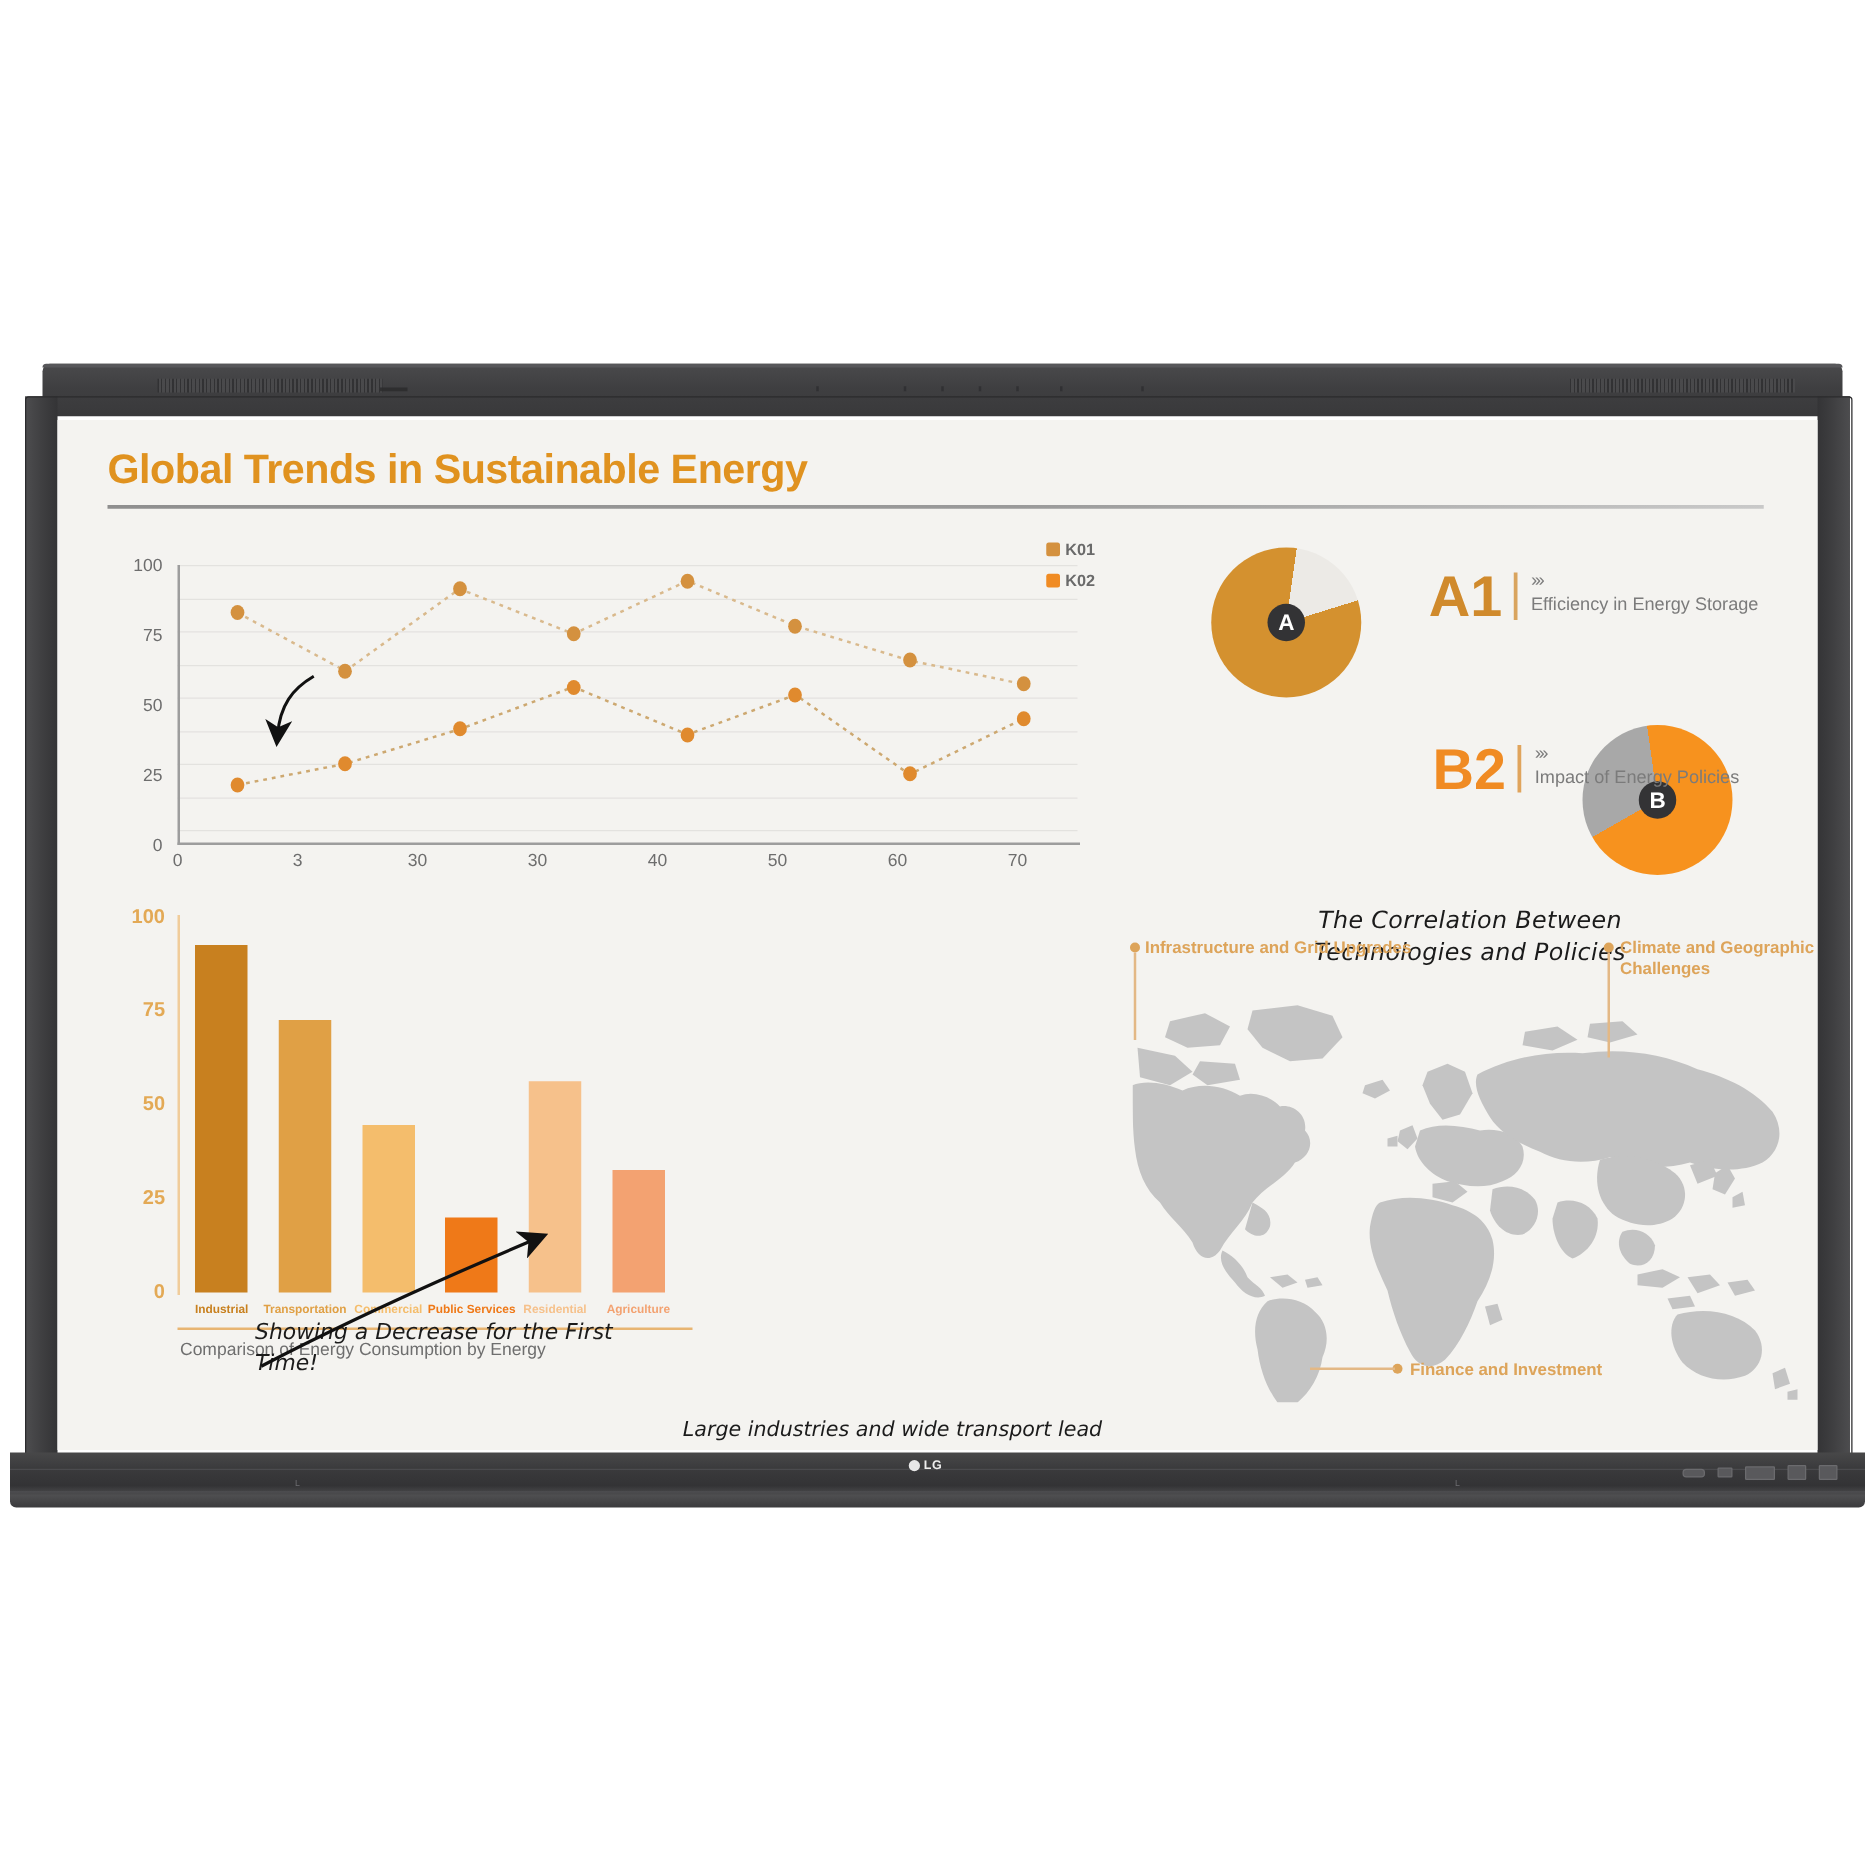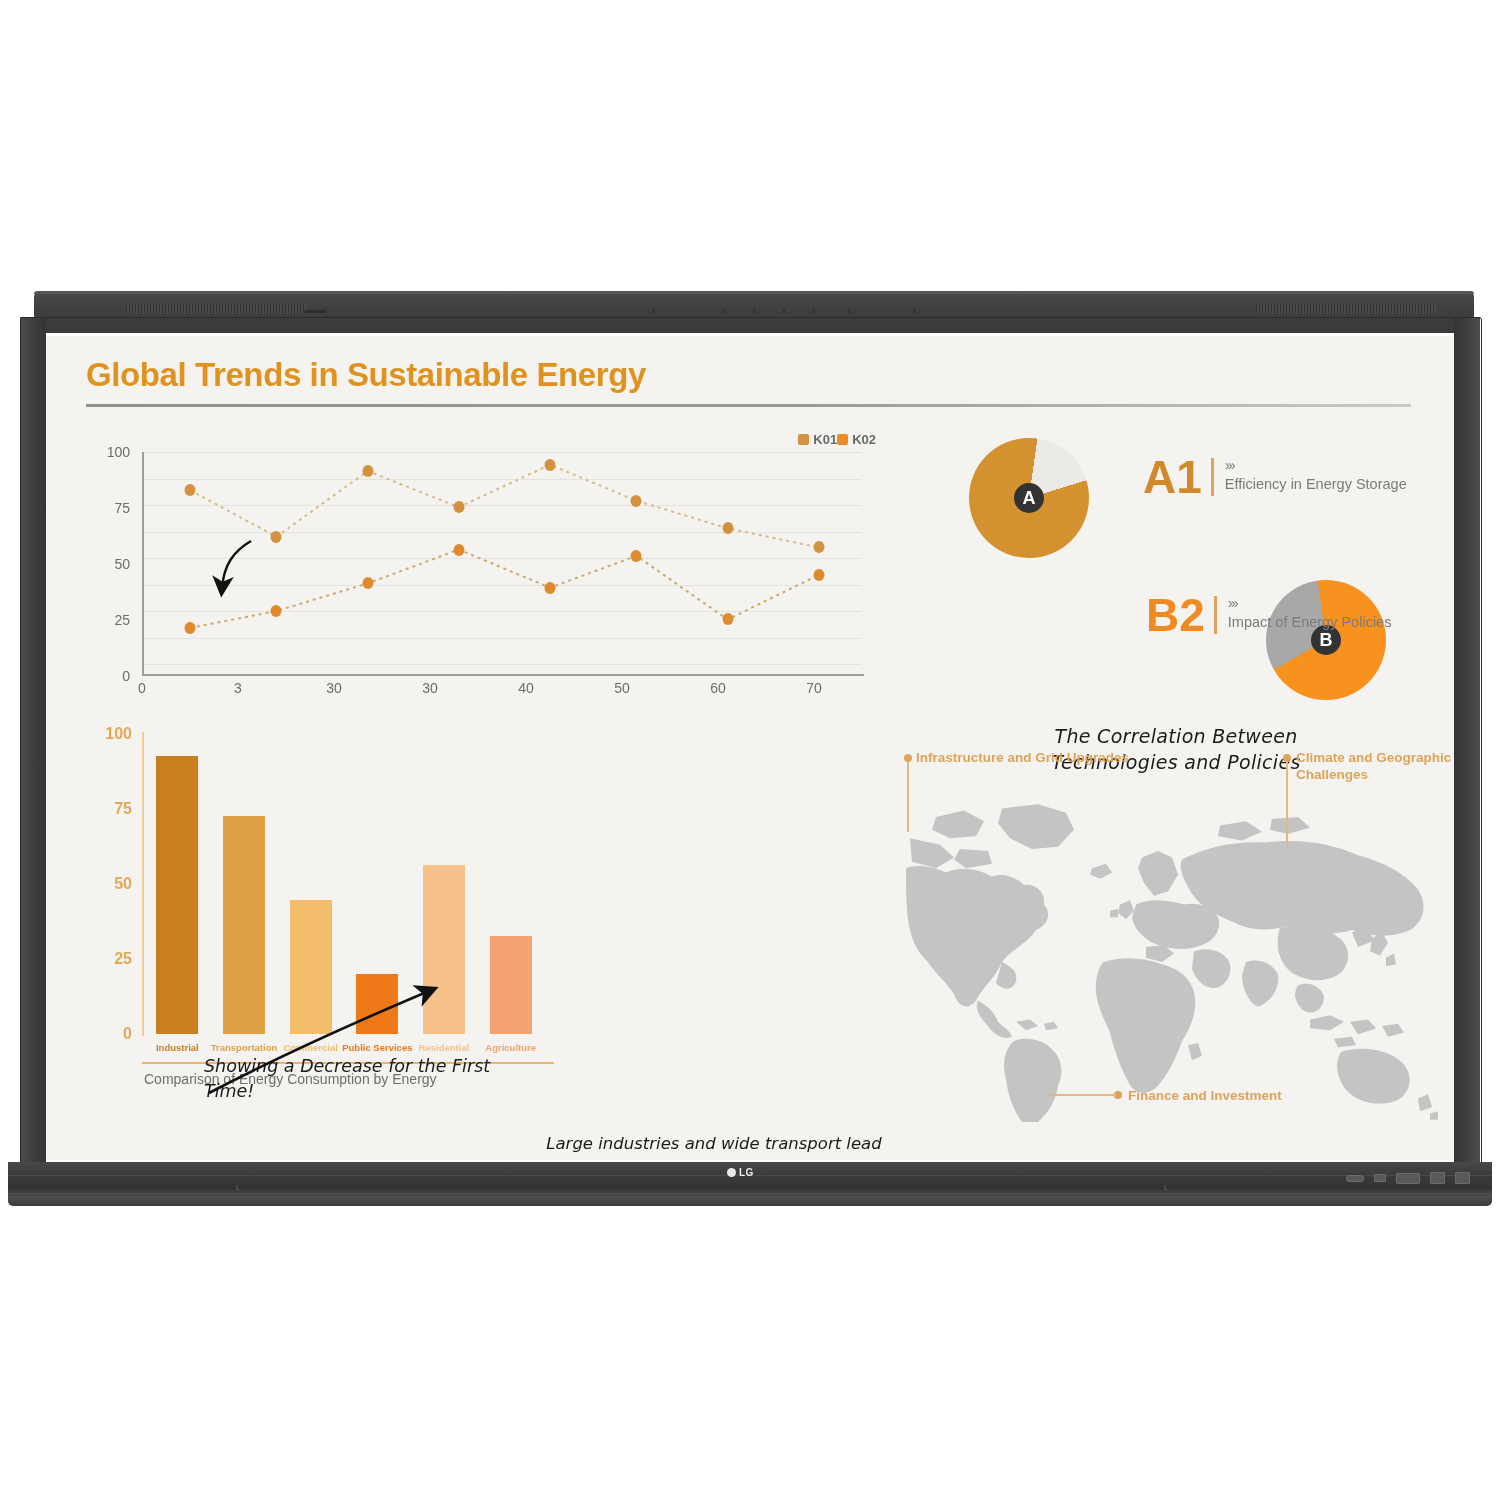--- a/index.html
+++ b/index.html
@@ -53,21 +53,21 @@
     background:#f4f3f0;overflow:hidden;}
 
   
   .slide-title{position:absolute;left:40px;top:20px;font-size:33px;font-weight:bold;
     color:#e0921f;letter-spacing:-.4px;}
   .title-rule{position:absolute;left:40px;top:68px;width:1325px;height:3px;
     background:linear-gradient(90deg,#8f8f8f 0%,#9a9a9a 55%,#c9c9c9 100%);}
 
   
   #linechart{position:absolute;left:38px;top:98px;width:800px;height:280px;}
-  .lc-legend{position:absolute;right:8px;top:-2px;display:flex;align-items:center;}
+  .lc-legend{position:absolute;right:8px;top:-2px;display:flex;gap:10px;align-items:center;flex-direction:column;}
   .lg-item{display:flex;align-items:center;gap:4px;}
   .lg-sw{width:11px;height:11px;border-radius:2px;}
   .lg-lb{font-size:13px;font-weight:bold;color:#6a6a6a;}
 
   .lc-plot{position:absolute;left:58px;top:18px;width:720px;height:212px;}
   .lc-grid{position:absolute;left:0;width:100%;height:1px;background:#e3e2df;}
   .lc-axis-y{position:absolute;left:58px;top:18px;width:2px;height:224px;background:#9d9d9d;}
   .lc-axis-x{position:absolute;left:58px;top:240px;width:722px;height:2px;background:#9d9d9d;}
   .lc-ylab{position:absolute;right:0;transform:translateY(-50%);font-size:14px;color:#6d6d6d;
     text-align:right;width:46px;}

